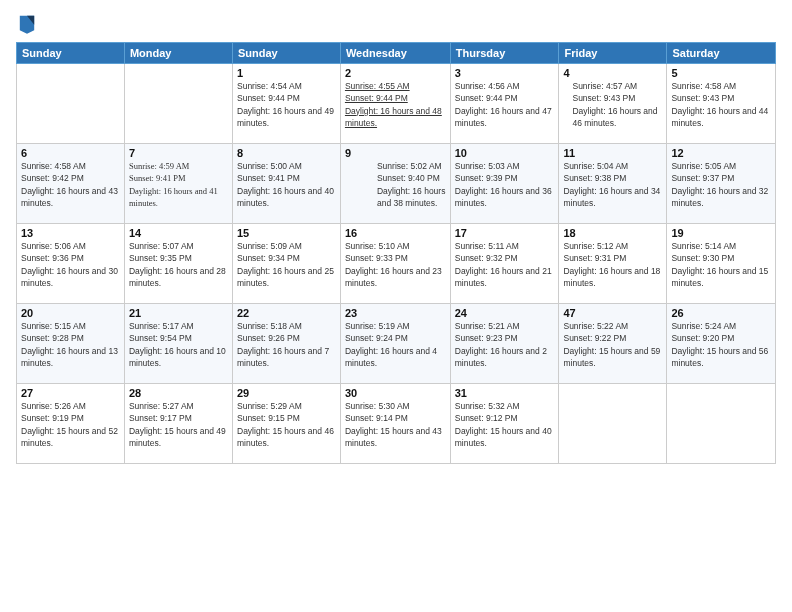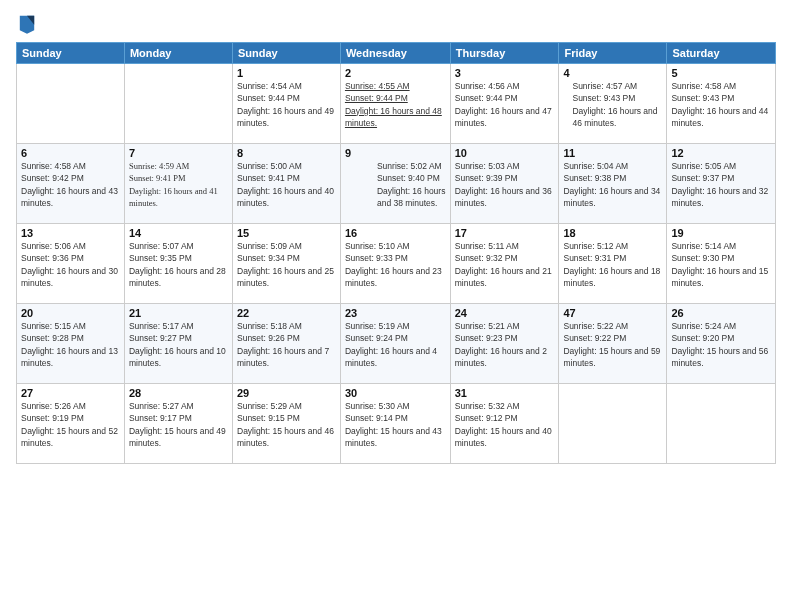--- a/index.html
+++ b/index.html
@@ -253,21 +253,21 @@
         <tr>
           <td>
             <span class="day-number">20</span>
             <div class="day-info" style="white-space: pre-line;">Sunrise: 5:15 AM
 Sunset: 9:28 PM
 Daylight: 16 hours and 13 minutes.</div>
           </td>
           <td>
             <span class="day-number">21</span>
             <div class="day-info" style="white-space: pre-line;">Sunrise: 5:17 AM
-Sunset: 9:27 PM
+Sunset: 9:54 PM
 Daylight: 16 hours and 10 minutes.</div>
           </td>
           <td>
             <span class="day-number">22</span>
             <div class="day-info" style="white-space: pre-line;">Sunrise: 5:18 AM
 Sunset: 9:26 PM
 Daylight: 16 hours and 7 minutes.</div>
           </td>
           <td>
             <span class="day-number">23</span>

